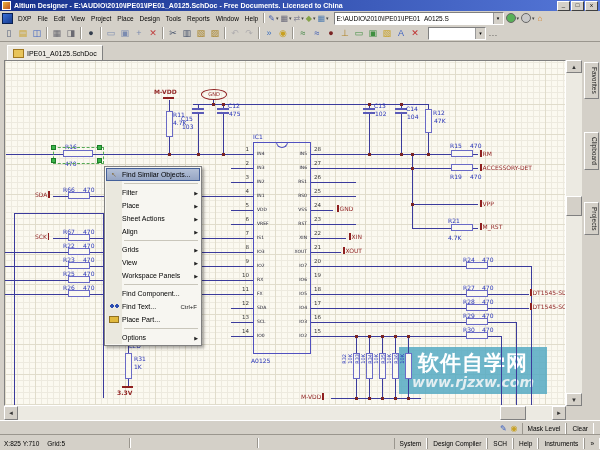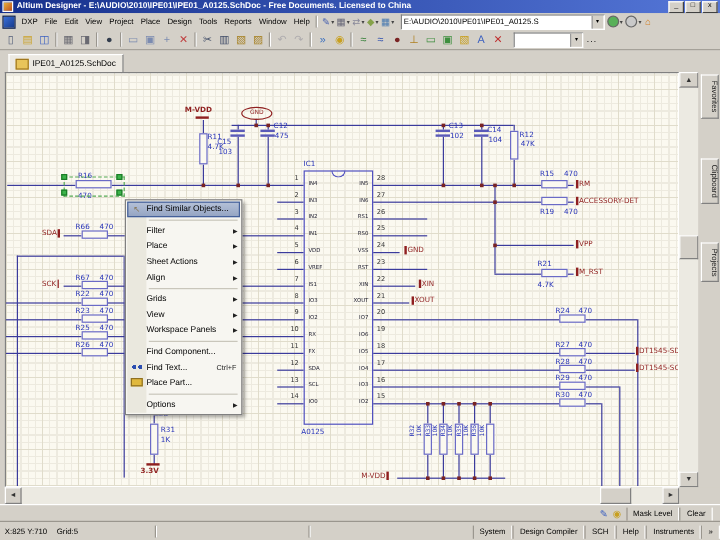--- a/index.html
+++ b/index.html
@@ -226,20 +226,24 @@
 
   <div class="tabrow">
     <span class="doctab">
       <span class="foldico"></span>
       <span>IPE01_A0125.SchDoc</span>
     </span>
   </div>
 
   <div class="canvas">
     <div class="schlayer" id="schlayer">
+      <div class="watermark">
+        <div class="wm1">软件自学网</div>
+        <div class="wm2">www.rjzxw.com</div>
+      </div>
     <div class="wire" style="left: 5px; top: 153px; width: 57px; height: 1px;"></div>
         <div class="wire" style="left: 92px; top: 153px; width: 160px; height: 1px;"></div>
         <div class="wire" style="left: 168px; top: 99px; width: 1px; height: 11px;"></div>
         <div class="wire" style="left: 168px; top: 136px; width: 1px; height: 17px;"></div>
         <div class="wire" style="left: 192px; top: 103px; width: 235px; height: 1px;"></div>
         <div class="wire" style="left: 212px; top: 98px; width: 1px; height: 5px;"></div>
         <div class="wire" style="left: 197px; top: 103px; width: 1px; height: 4px;"></div>
         <div class="wire" style="left: 197px; top: 113px; width: 1px; height: 40px;"></div>
         <div class="wire" style="left: 222px; top: 103px; width: 1px; height: 4px;"></div>
         <div class="wire" style="left: 222px; top: 113px; width: 1px; height: 40px;"></div>

